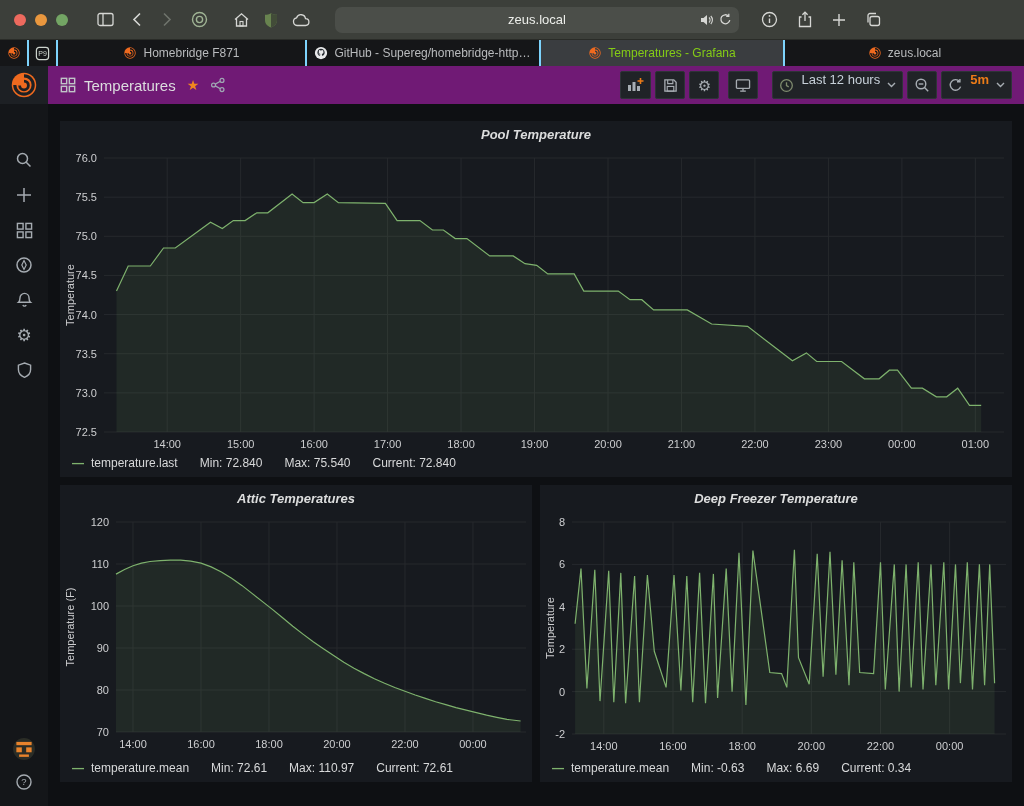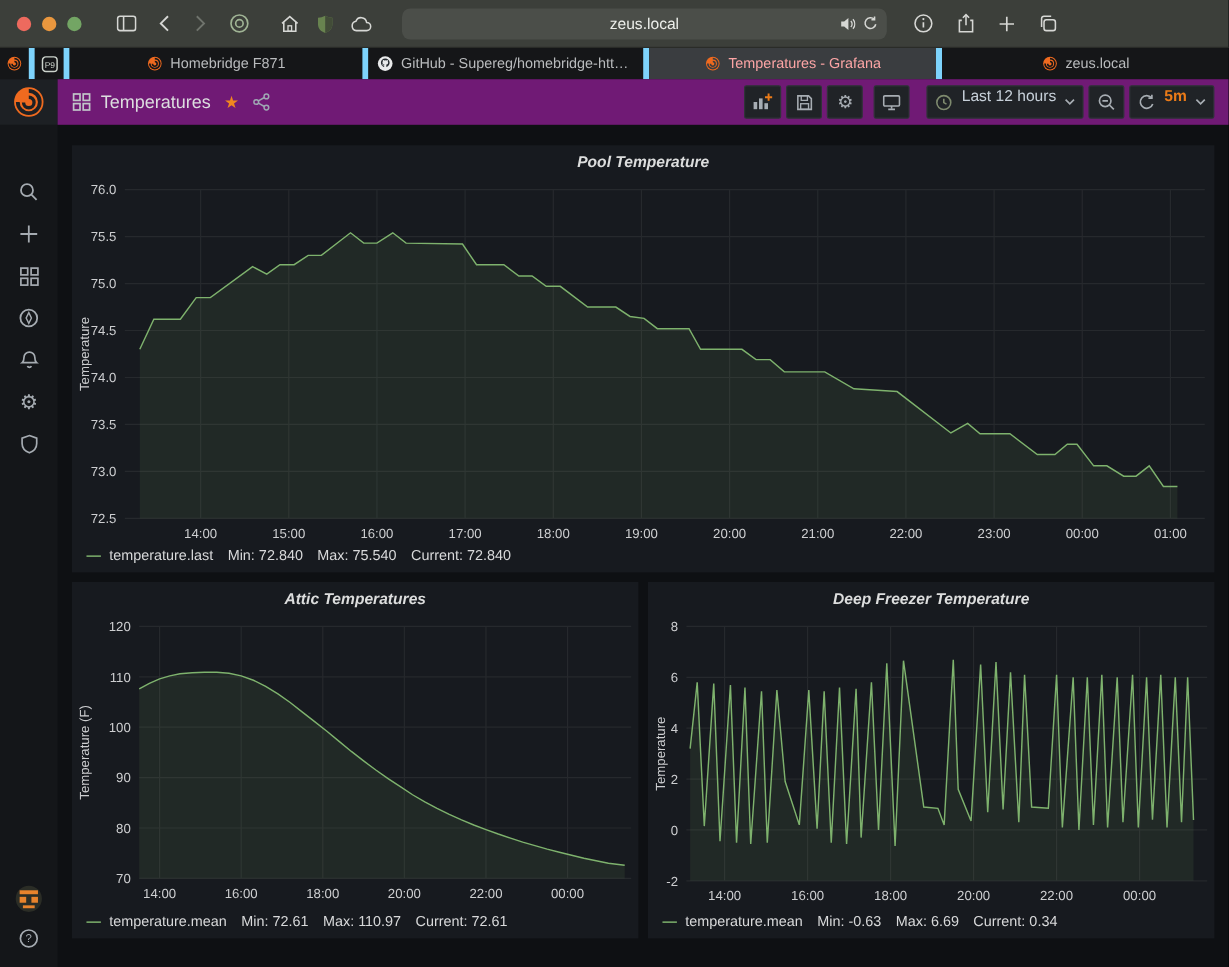--- a/index.html
+++ b/index.html
@@ -13,23 +13,23 @@
   .tl-dot.c1{background:#ed6a5e;margin-left:14px}
   .tl-dot.c2{background:#e9973e}
   .tl-dot.c3{background:#73a564}
   .tb-btn{display:flex;align-items:center;justify-content:center;width:24px;height:24px;flex:0 0 auto;}
   .addr{height:26px;width:404px;margin-left:22px;background:#4b4e49;border-radius:7px;position:relative;
         display:flex;align-items:center;justify-content:center;font-size:13px;color:#eceeea;}
   .addr .addr-icons{position:absolute;right:7px;top:0;height:100%;display:flex;align-items:center;gap:6px;}
   
   .tabbar{position:absolute;left:0;top:40px;width:1024px;height:26px;background:#0c0d0e;display:flex;}
   .tab{height:26px;box-sizing:border-box;display:flex;align-items:center;justify-content:center;gap:6px;
-       background:#151618;border-right:5px solid #7dd3fc;font-size:12px;color:#b9bbbd;overflow:hidden;}
+       background:#151618;border-right:2px solid #7dd3fc;font-size:12px;color:#b9bbbd;overflow:hidden;}
   .tab .t-title{white-space:nowrap;overflow:hidden;text-overflow:ellipsis;max-width:85%;}
-  .tab.active{background:#3a3d40;color:#fca5a5;}
+  .tab.active{background:#3a3d40;color:#84cc16;}
   .tab.pinned{width:29px;flex:0 0 auto;}
   
   .gf-sidebar{position:absolute;left:0;top:66px;bottom:0;width:48px;background:#141619;}
   .gf-logo{width:48px;height:38px;background:#1d2024;display:flex;align-items:center;justify-content:center;}
   .gf-side-icons{display:flex;flex-direction:column;align-items:center;gap:15px;margin-top:46px;}
   .side-item{width:28px;height:20px;display:flex;align-items:center;justify-content:center;cursor:pointer;}
   .gf-side-bottom{position:absolute;bottom:14px;left:0;width:48px;display:flex;flex-direction:column;align-items:center;gap:13px;}
   .gear-glyph{font-size:17px;color:#a5abb1;line-height:1;}
   .gf-nav{position:absolute;left:48px;top:66px;right:0;height:38px;background:#701a75;
           display:flex;align-items:center;padding:0 12px;box-sizing:border-box;}
@@ -44,21 +44,21 @@
   .time-txt{margin:0 7px 11px 7px;}
   .orange{color:#eb7b18;font-weight:bold;}
   
   .panel{position:absolute;background:#171a1f;}
   .panel-title{position:absolute;top:6px;left:0;right:0;text-align:center;font-size:13px;font-weight:bold;
                color:#dcdddd;cursor:pointer;font-style:italic;}
   .plot{position:absolute;left:0;top:0;right:0;bottom:0;}
   .legend{position:absolute;left:12px;bottom:7px;font-size:12px;color:#d8d9da;display:flex;align-items:center;}
   .lg-marker{color:#7eb26d;margin-right:7px;font-weight:bold;}
   .lg-name{cursor:pointer;}
-  .lg-stat{margin-left:12px;}
+  .lg-stat{margin-left:22px;}
 </style>
 </head>
 <body>
 
 <div class="screen">
 
   <div class="titlebar">
     <div class="tl-dot c1"></div>
     <div class="tl-dot c2"></div>
     <div class="tl-dot c3"></div>

